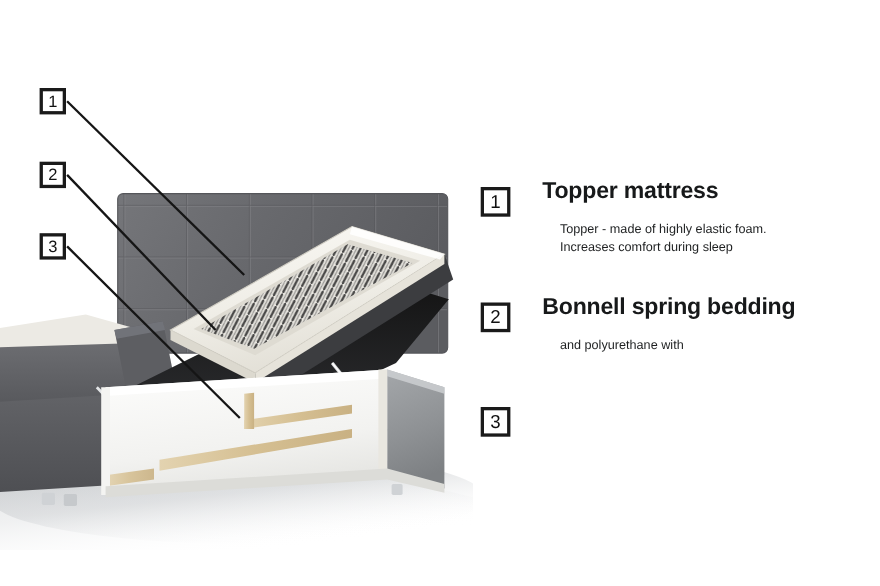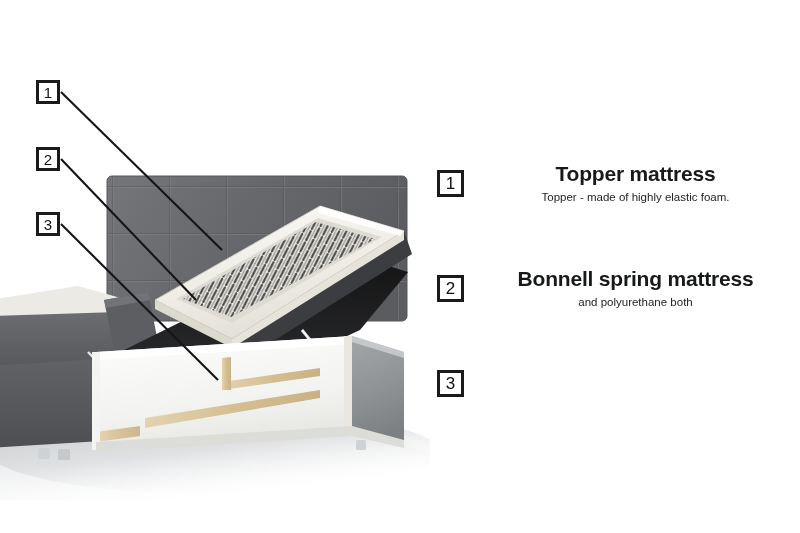--- a/index.html
+++ b/index.html
@@ -86,37 +86,36 @@
     align-items: center;
     justify-content: center;
     font-size: 17px;
     font-weight: 400;
     color: #111111;
     line-height: 1;
   }
   .legend-text {
     margin-left: 63px;
     padding-right: 22px;
-    text-align: center;
   }
   .legend-title {
     font-size: 21px;
     font-weight: bold;
     color: #17191a;
     line-height: 1.08;
     letter-spacing: -0.2px;
     margin: 0 0 4px 0;
     white-space: nowrap;
   }
   .legend-desc {
     font-size: 11.5px;
     font-weight: 400;
     color: #1d1f20;
     line-height: 1.38;
-    margin: 4px;
+    margin: 16px;
   }
   .legend-desc .l2 { display: block; }
 </style>
 </head>
 <body>
 
 <div id="page">
 
   <div id="illustration">
     <svg id="bed-svg" width="430" height="533" viewBox="0 0 430 533">
@@ -280,30 +279,31 @@
   </div>
 
   <div id="legend">
 
     <div class="legend-item" id="legend-item-1">
       <div class="legend-num">1</div>
       <div class="legend-text">
         <h2 class="legend-title">Topper mattress</h2>
         <p class="legend-desc">
           <span>Topper - made of highly elastic foam.</span>
+          <span class="l2">Increases comfort during sleep</span>
         </p>
       </div>
     </div>
 
     <div class="legend-item" id="legend-item-2">
       <div class="legend-num">2</div>
       <div class="legend-text">
-        <h2 class="legend-title">Bonnell spring mattress</h2>
+        <h2 class="legend-title">Bonnell spring bedding</h2>
         <p class="legend-desc">
-          <span class="l2">and polyurethane both</span>
+          <span class="l2">and polyurethane with</span>
         </p>
       </div>
     </div>
 
     <div class="legend-item" id="legend-item-3">
       <div class="legend-num">3</div>
     </div>
 
   </div>
 </div>

